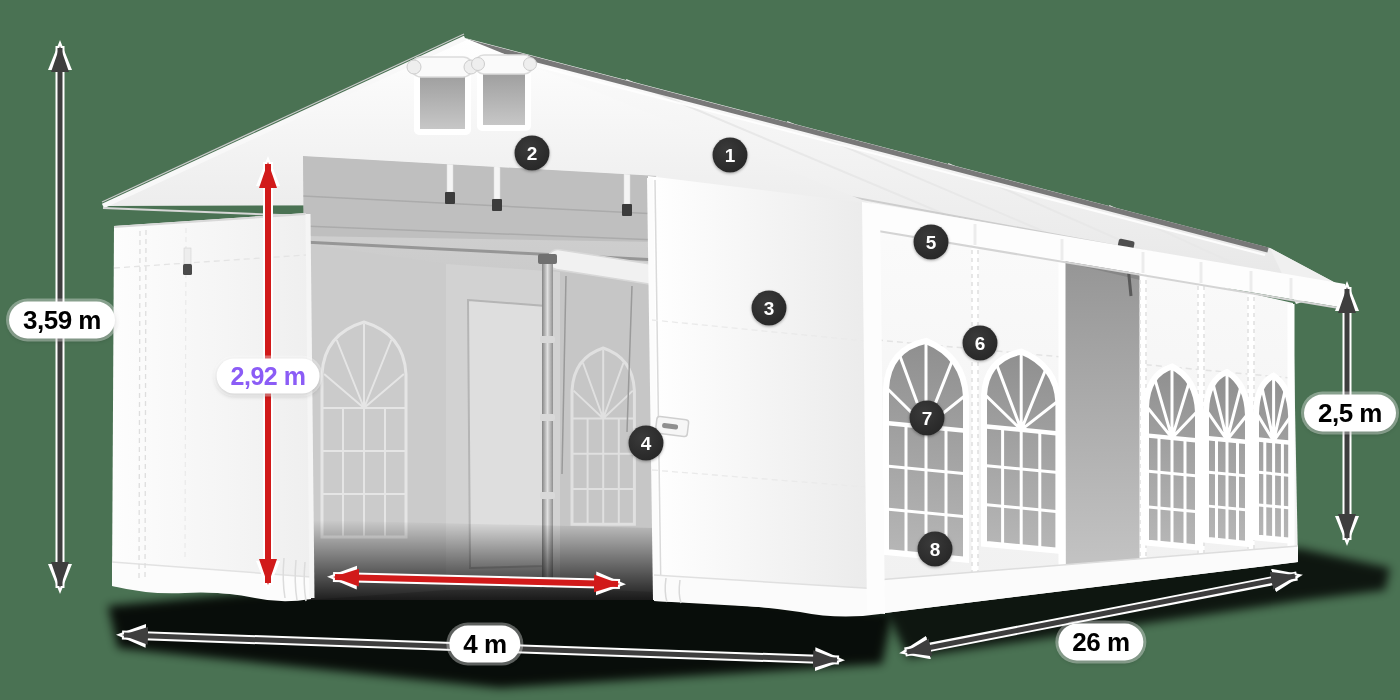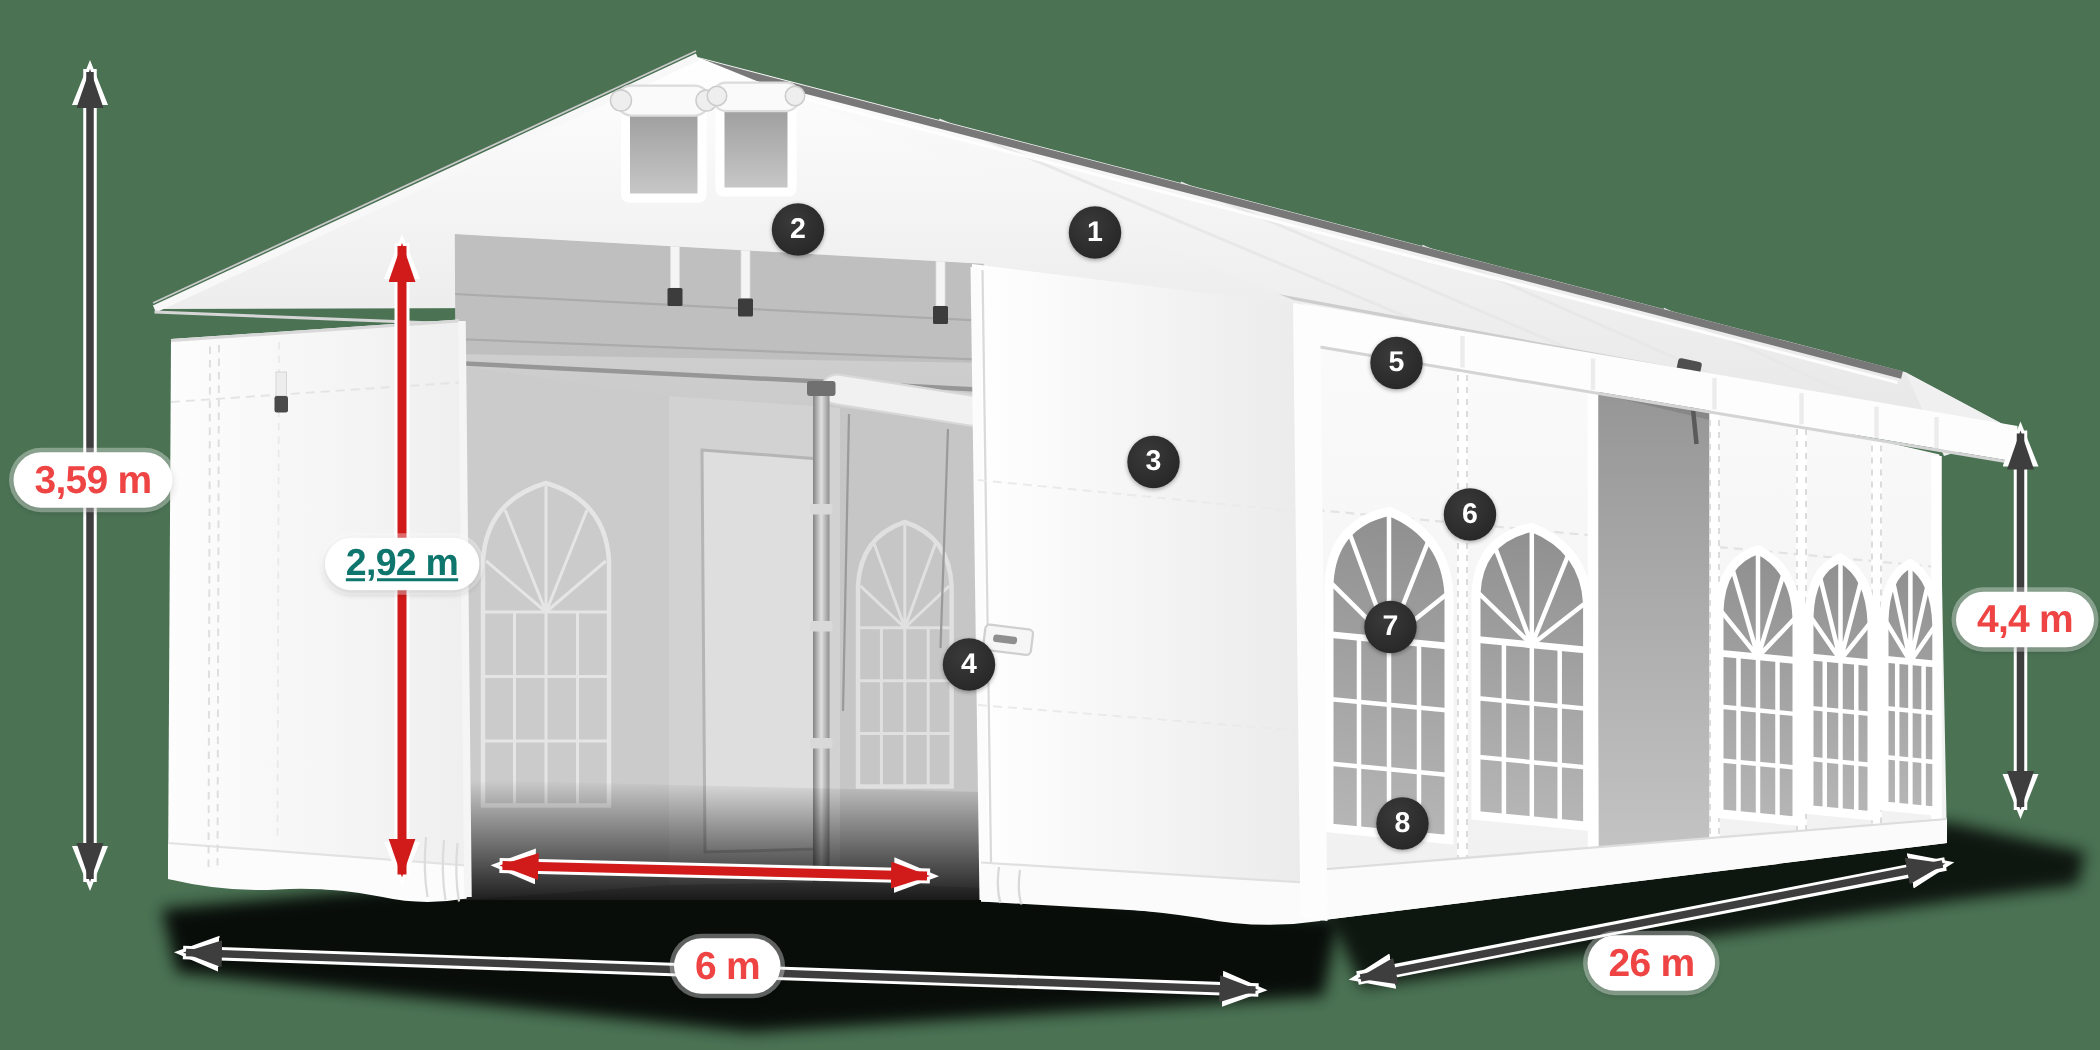--- a/index.html
+++ b/index.html
@@ -1,23 +1,23 @@
 <!DOCTYPE html>
 <html><head>
 <meta charset="utf-8">
 <style>
   html,body{margin:0;padding:0;background:#4a7253;}
   #canvas{position:relative;width:1400px;height:700px;overflow:hidden;
           font-family:"Liberation Sans","DejaVu Sans",sans-serif;background:#4a7253;}
   #tent-svg{position:absolute;left:0;top:0;}
   .pill{position:absolute;transform:translate(-50%,-50%);background:#ffffff;
         border-radius:19px;padding:3px 14px;font-weight:bold;font-size:26px;
-        color:#ef4444;white-space:nowrap;letter-spacing:-0.5px;
+        color:#000000;white-space:nowrap;letter-spacing:-0.5px;
         box-shadow:0 0 0 3px rgba(255,255,255,0.35),0 2px 5px rgba(0,0,0,0.25);}
-  .pill.red{color:#0f766e;text-decoration:underline;}
+  .pill.red{color:#8b5cf6;}
   .callout{position:absolute;transform:translate(-50%,-50%);width:35px;height:35px;
         border-radius:50%;background:radial-gradient(circle at 40% 35%,#3a3a3a,#222222);
         color:#ffffff;font-weight:bold;font-size:19px;display:flex;align-items:center;
         justify-content:center;box-shadow:0 1px 3px rgba(0,0,0,0.35);cursor:pointer;}
 </style>
 </head>
 <body>
 
 <div id="canvas">
 
@@ -294,23 +294,23 @@
 
     <g>
       <line x1="1347" y1="287" x2="1347" y2="540" stroke="#ffffff" stroke-width="9" marker-start="url(#ahW)" marker-end="url(#ahW)"></line>
       <line x1="1347" y1="289" x2="1347" y2="538" stroke="#3e3e3e" stroke-width="5" marker-start="url(#ahD)" marker-end="url(#ahD)"></line>
     </g>
   </g>
 </svg>
 
 <div class="pill" style="left:62px;top:320px;">3,59 m</div>
 <div class="pill red" style="left:268px;top:376px;font-size:25px;">2,92 m</div>
-<div class="pill" style="left:485px;top:644px;">6 m</div>
+<div class="pill" style="left:485px;top:644px;">4 m</div>
 <div class="pill" style="left:1101px;top:642px;">26 m</div>
-<div class="pill" style="left:1350px;top:413px;">4,4 m</div>
+<div class="pill" style="left:1350px;top:413px;">2,5 m</div>
 
 <div class="callout" style="left:730px;top:155px;">1</div>
 <div class="callout" style="left:532px;top:153px;">2</div>
 <div class="callout" style="left:769px;top:308px;">3</div>
 <div class="callout" style="left:646px;top:443px;">4</div>
 <div class="callout" style="left:931px;top:242px;">5</div>
 <div class="callout" style="left:980px;top:343px;">6</div>
 <div class="callout" style="left:927px;top:418px;">7</div>
 <div class="callout" style="left:935px;top:549px;">8</div>
 

